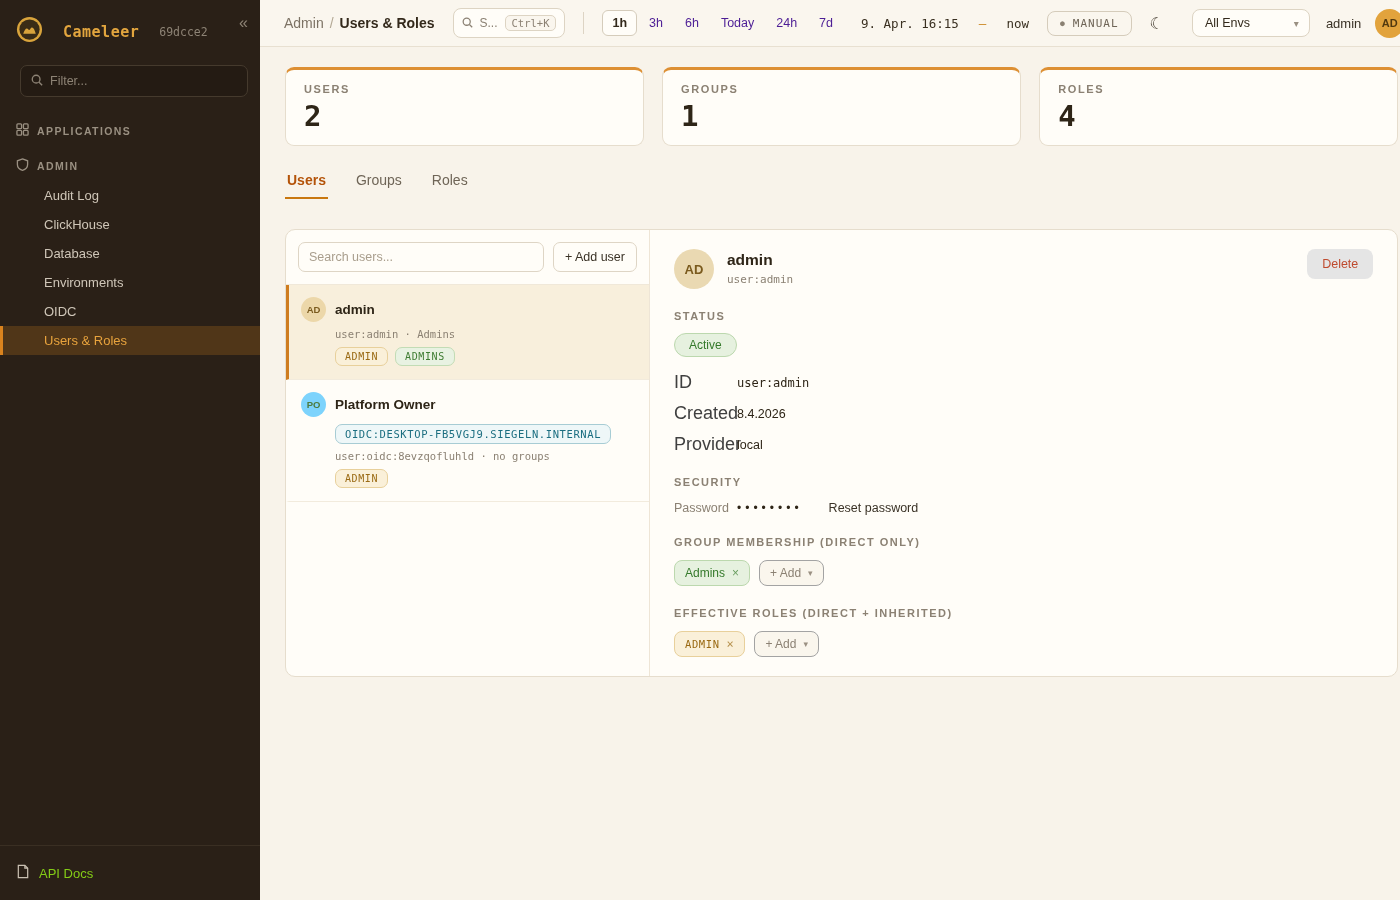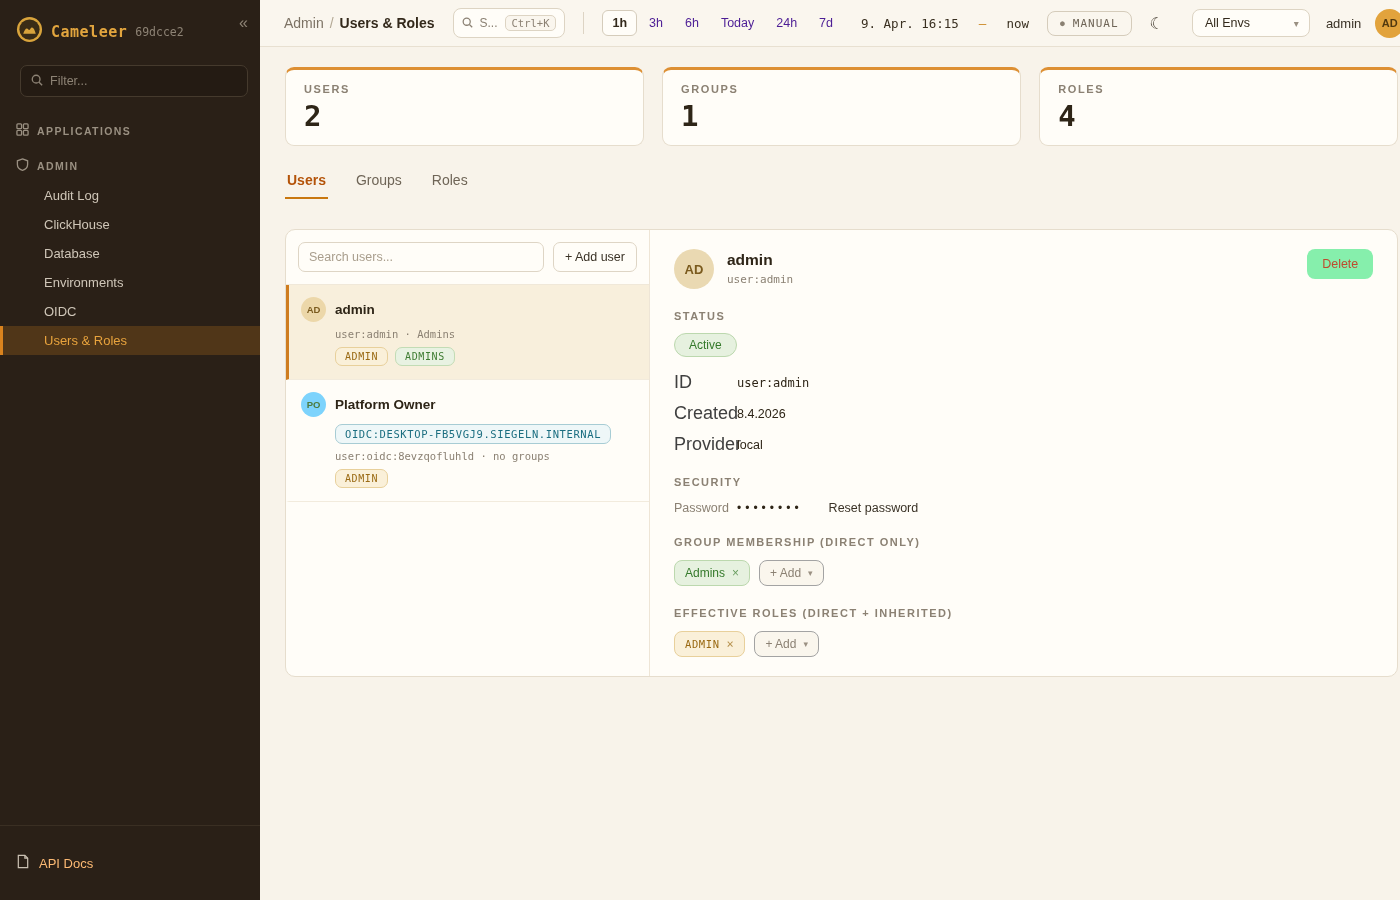--- a/index.html
+++ b/index.html
@@ -2,31 +2,31 @@
 <html><head>
 <meta charset="utf-8">
 <style>
   * { box-sizing: border-box; margin: 0; padding: 0; }
   html,body { width:1400px; height:900px; overflow:hidden; }
   body { font-family:"Liberation Sans", sans-serif; background:#f8f3ea; color:#33291b; }
   .app { display:flex; width:1400px; height:900px; }
 
   
   .sidebar { width:260px; min-width:260px; background:#2a2017; display:flex; flex-direction:column; color:#cfc6b8; }
-  .logo-row { display:flex; align-items:center; gap:8px; padding:16px 14px 14px 16px; position:relative; }
+  .logo-row { display:flex; align-items:center; gap:20px; padding:16px 14px 14px 16px; position:relative; }
   .brand { font-family:"DejaVu Sans Mono", monospace; font-weight:bold; font-size:15px; color:#e2a53e; letter-spacing:0.5px; }
   .build { font-family:"DejaVu Sans Mono", monospace; font-size:11.5px; color:#8d8375; }
   .collapse { position:absolute; right:12px; top:14px; color:#8d8375; font-size:16px; cursor:pointer; }
   .filter-box { margin:4px 12px 14px 20px; display:flex; align-items:center; gap:7px; background:#241b13; border:1px solid #453a2d; border-radius:7px; padding:6px 10px; }
   .filter-box input { background:transparent; border:none; outline:none; color:#cfc6b8; font-size:12.5px; width:100%; }
   .filter-box input::placeholder { color:#8d8375; }
   .side-section { display:flex; align-items:center; gap:8px; padding:12px 16px 8px 16px; font-size:10.5px; letter-spacing:1.4px; color:#9a9082; font-weight:bold; }
   .nav-item { display:block; padding:7px 16px 7px 41px; font-size:13px; color:#cfc6b8; text-decoration:none; border-left:3px solid transparent; cursor:pointer; }
   .nav-item.active { background:rgba(217,131,30,0.22); border-left-color:#d9831e; color:#e8a33d; }
-  .side-footer { margin-top:auto; border-top:1px solid #3a2f23; padding:28px 16px; display:flex; align-items:center; gap:9px; font-size:13px; color:#fdba74; cursor:pointer; }
+  .side-footer { margin-top:auto; border-top:1px solid #3a2f23; padding:18px 16px; display:flex; align-items:center; gap:9px; font-size:13px; color:#84cc16; cursor:pointer; }
 
   
   .main { flex:1; display:flex; flex-direction:column; background:#f8f3ea; }
   .topbar { height:47px; min-height:47px; display:flex; align-items:center; background:#faf6ee; border-bottom:1px solid #e8e0d1; padding:0 18px 0 24px; gap:10px; }
   .crumb { display:flex; align-items:center; gap:6px; font-size:14px; white-space:nowrap; }
   .crumb .parent { color:#7c7264; cursor:pointer; }
   .crumb .sep { color:#b3a894; }
   .crumb .current { font-weight:bold; color:#33291b; }
   .hsearch { display:flex; align-items:center; gap:7px; border:1px solid #ddd4c3; background:#fffdf8; border-radius:8px; padding:5px 8px; margin-left:8px; cursor:pointer; }
   .hsearch .stxt { font-size:12px; color:#8b8173; }
@@ -78,21 +78,21 @@
   .b-amber { background:#faf0d9; border:1px solid #e8d09b; color:#9a6a14; }
   .b-green { background:#e8f2e2; border:1px solid #c2dcb5; color:#3f7d33; }
   .b-teal  { background:#eef7f8; border:1px solid #a7ccd4; color:#1b6e80; font-size:10.5px; }
 
   
   .detail-col { flex:1; padding:19px 24px; }
   .d-head { display:flex; align-items:flex-start; gap:13px; }
   .avatar-lg { width:40px; height:40px; border-radius:50%; background:#ead9b2; color:#7a5a1d; font-size:13px; font-weight:bold; display:flex; align-items:center; justify-content:center; }
   .d-name { font-size:15.5px; font-weight:bold; color:#2e2517; margin-top:2px; }
   .d-sub { font-family:"DejaVu Sans Mono", monospace; font-size:11px; color:#8b8173; margin-top:4px; }
-  .delete-btn { margin-left:auto; background:#86efac; color:#bf4a2e; border:none; border-radius:8px; padding:8px 15px; font-size:12.5px; cursor:pointer; }
+  .delete-btn { margin-left:auto; background:#e5e5e5; color:#bf4a2e; border:none; border-radius:8px; padding:8px 15px; font-size:12.5px; cursor:pointer; }
   .sec-label { font-size:11px; letter-spacing:1.5px; color:#8b8173; font-weight:bold; margin-top:21px; }
   .status-badge { display:inline-block; margin-top:11px; background:#e6f1df; border:1px solid #bcd8ae; color:#357a2b; font-size:12px; padding:4px 14px; border-radius:999px; }
   .fields { display:grid; grid-template-columns:63px auto; row-gap:10px; margin-top:15px; align-items:center; }
   .f-label { font-size:18px; color:#404040; }
   .f-value { font-size:12.5px; color:#2e2517; }
   .f-mono { font-family:"DejaVu Sans Mono", monospace; font-size:12px; }
   .pw-row { display:flex; align-items:center; margin-top:13px; }
   .pw-label { width:63px; font-size:12.5px; color:#8b8173; }
   .pw-dots { font-size:12px; letter-spacing:4px; color:#2e2517; }
   .reset-link { margin-left:26px; font-size:12.5px; color:#3a3226; cursor:pointer; text-decoration:none; }

